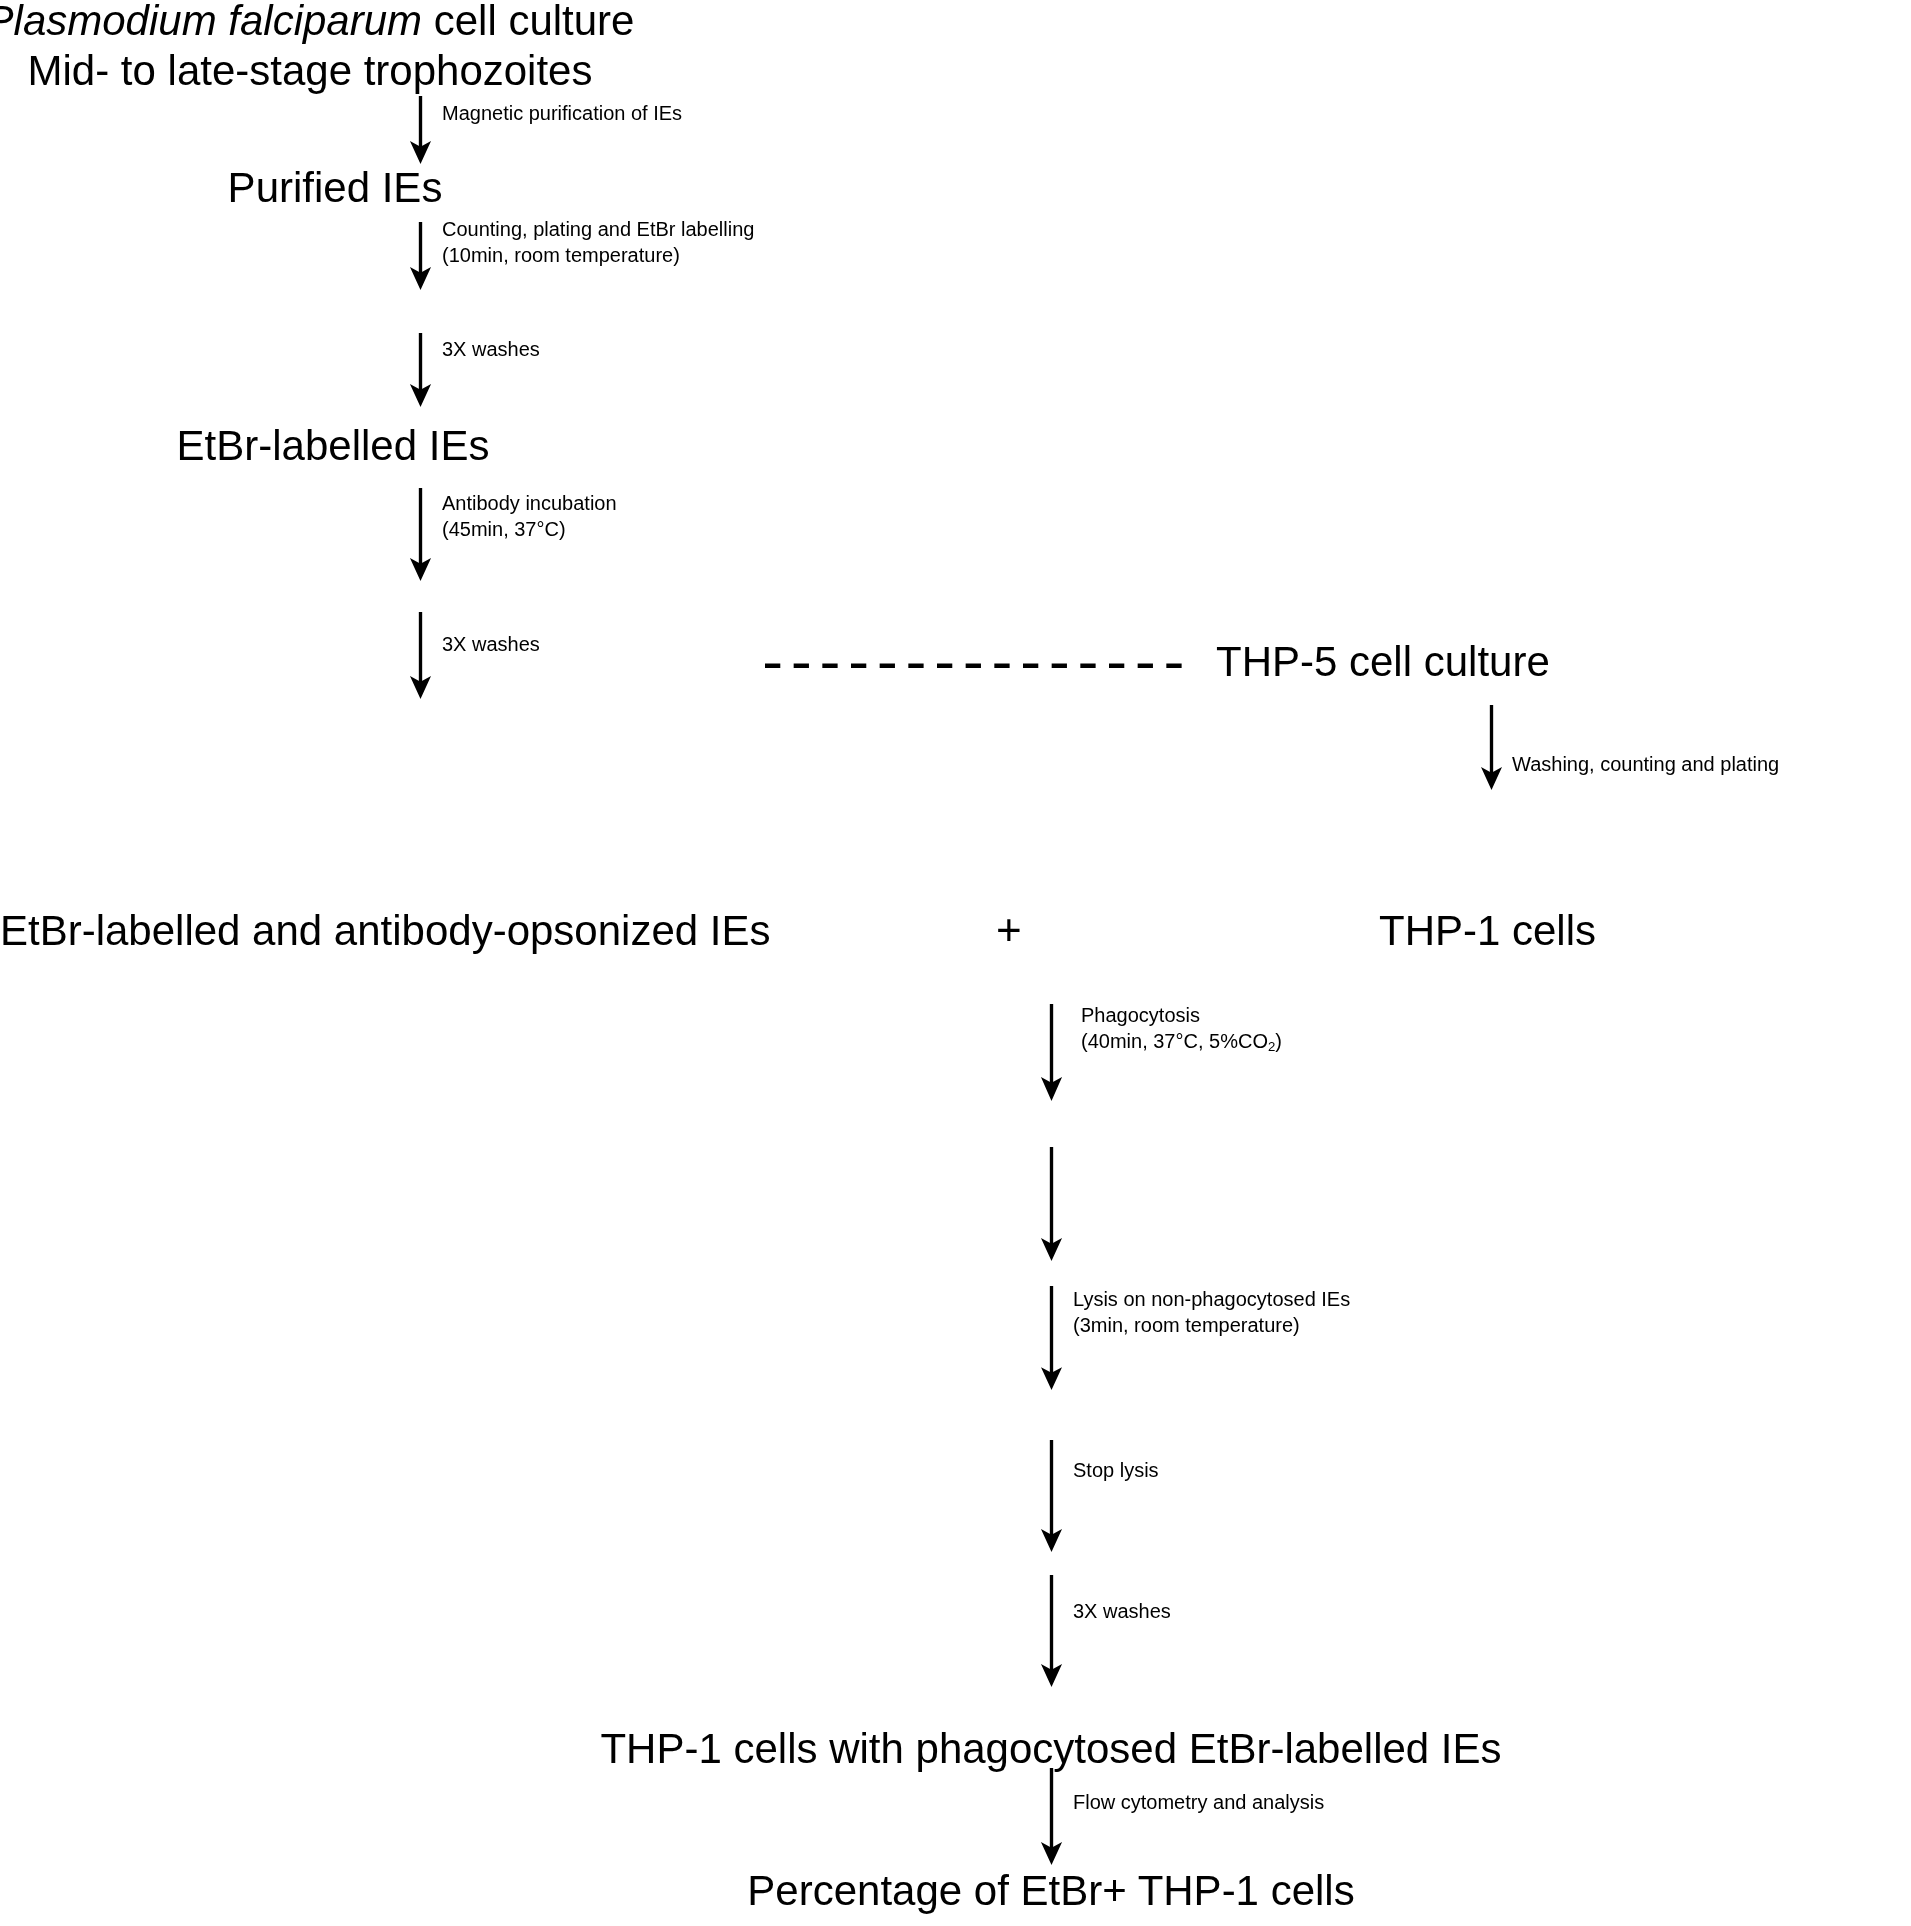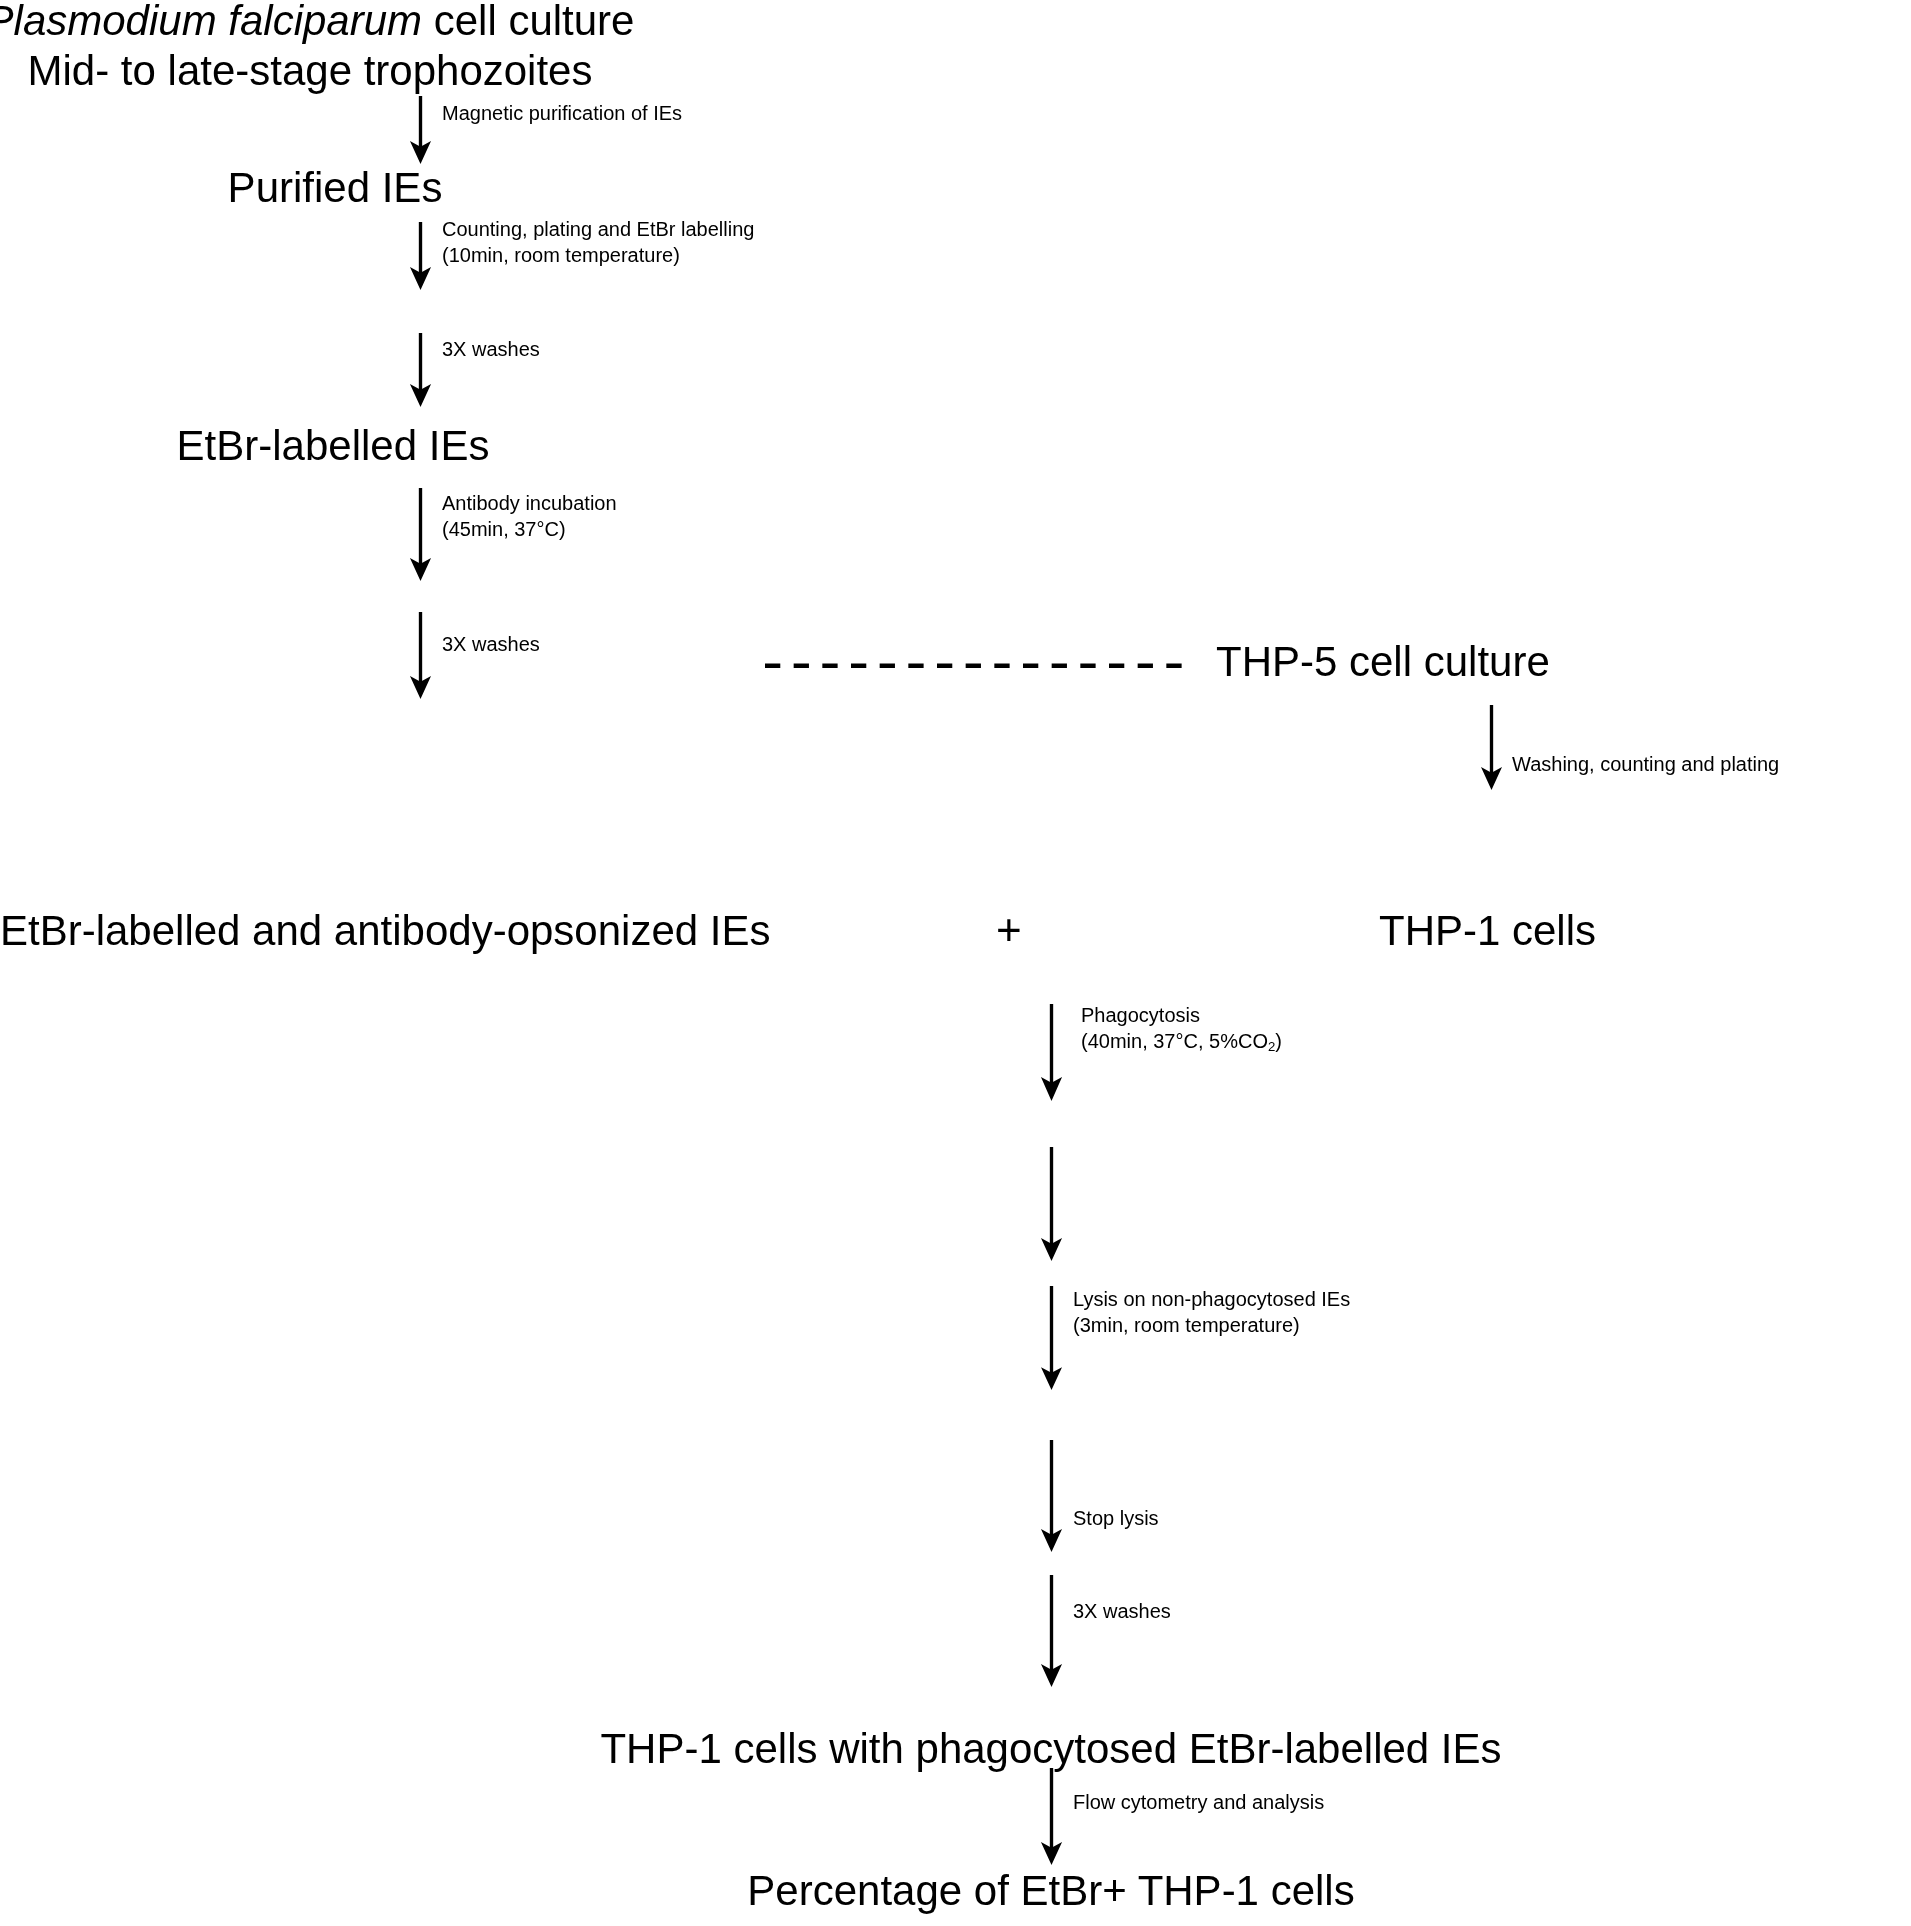--- a/index.html
+++ b/index.html
@@ -162,21 +162,21 @@
     <div>Lysis on non-phagocytosed IEs</div>
     <div>(3min, room temperature)</div>
   </div>
 
   <div class="arrow" style="left:1036px; top:1440px;">
     <svg width="31" height="113" viewBox="0 0 32 118">
       <line x1="16" y1="0" x2="16" y2="100" stroke="#000" stroke-width="3.5"></line>
       <polygon points="16,117 5,93 16,99 27,93" fill="#000"></polygon>
     </svg>
   </div>
-  <div class="step-label" style="left:1073px; top:1457px;margin-top:48px;">
+  <div class="step-label" style="left:1073px; top:1457px;">
     <div>Stop lysis</div>
   </div>
 
   <div class="arrow" style="left:1036px; top:1575px;">
     <svg width="31" height="113" viewBox="0 0 32 118">
       <line x1="16" y1="0" x2="16" y2="100" stroke="#000" stroke-width="3.5"></line>
       <polygon points="16,117 5,93 16,99 27,93" fill="#000"></polygon>
     </svg>
   </div>
   <div class="step-label" style="left:1073px; top:1598px;">

